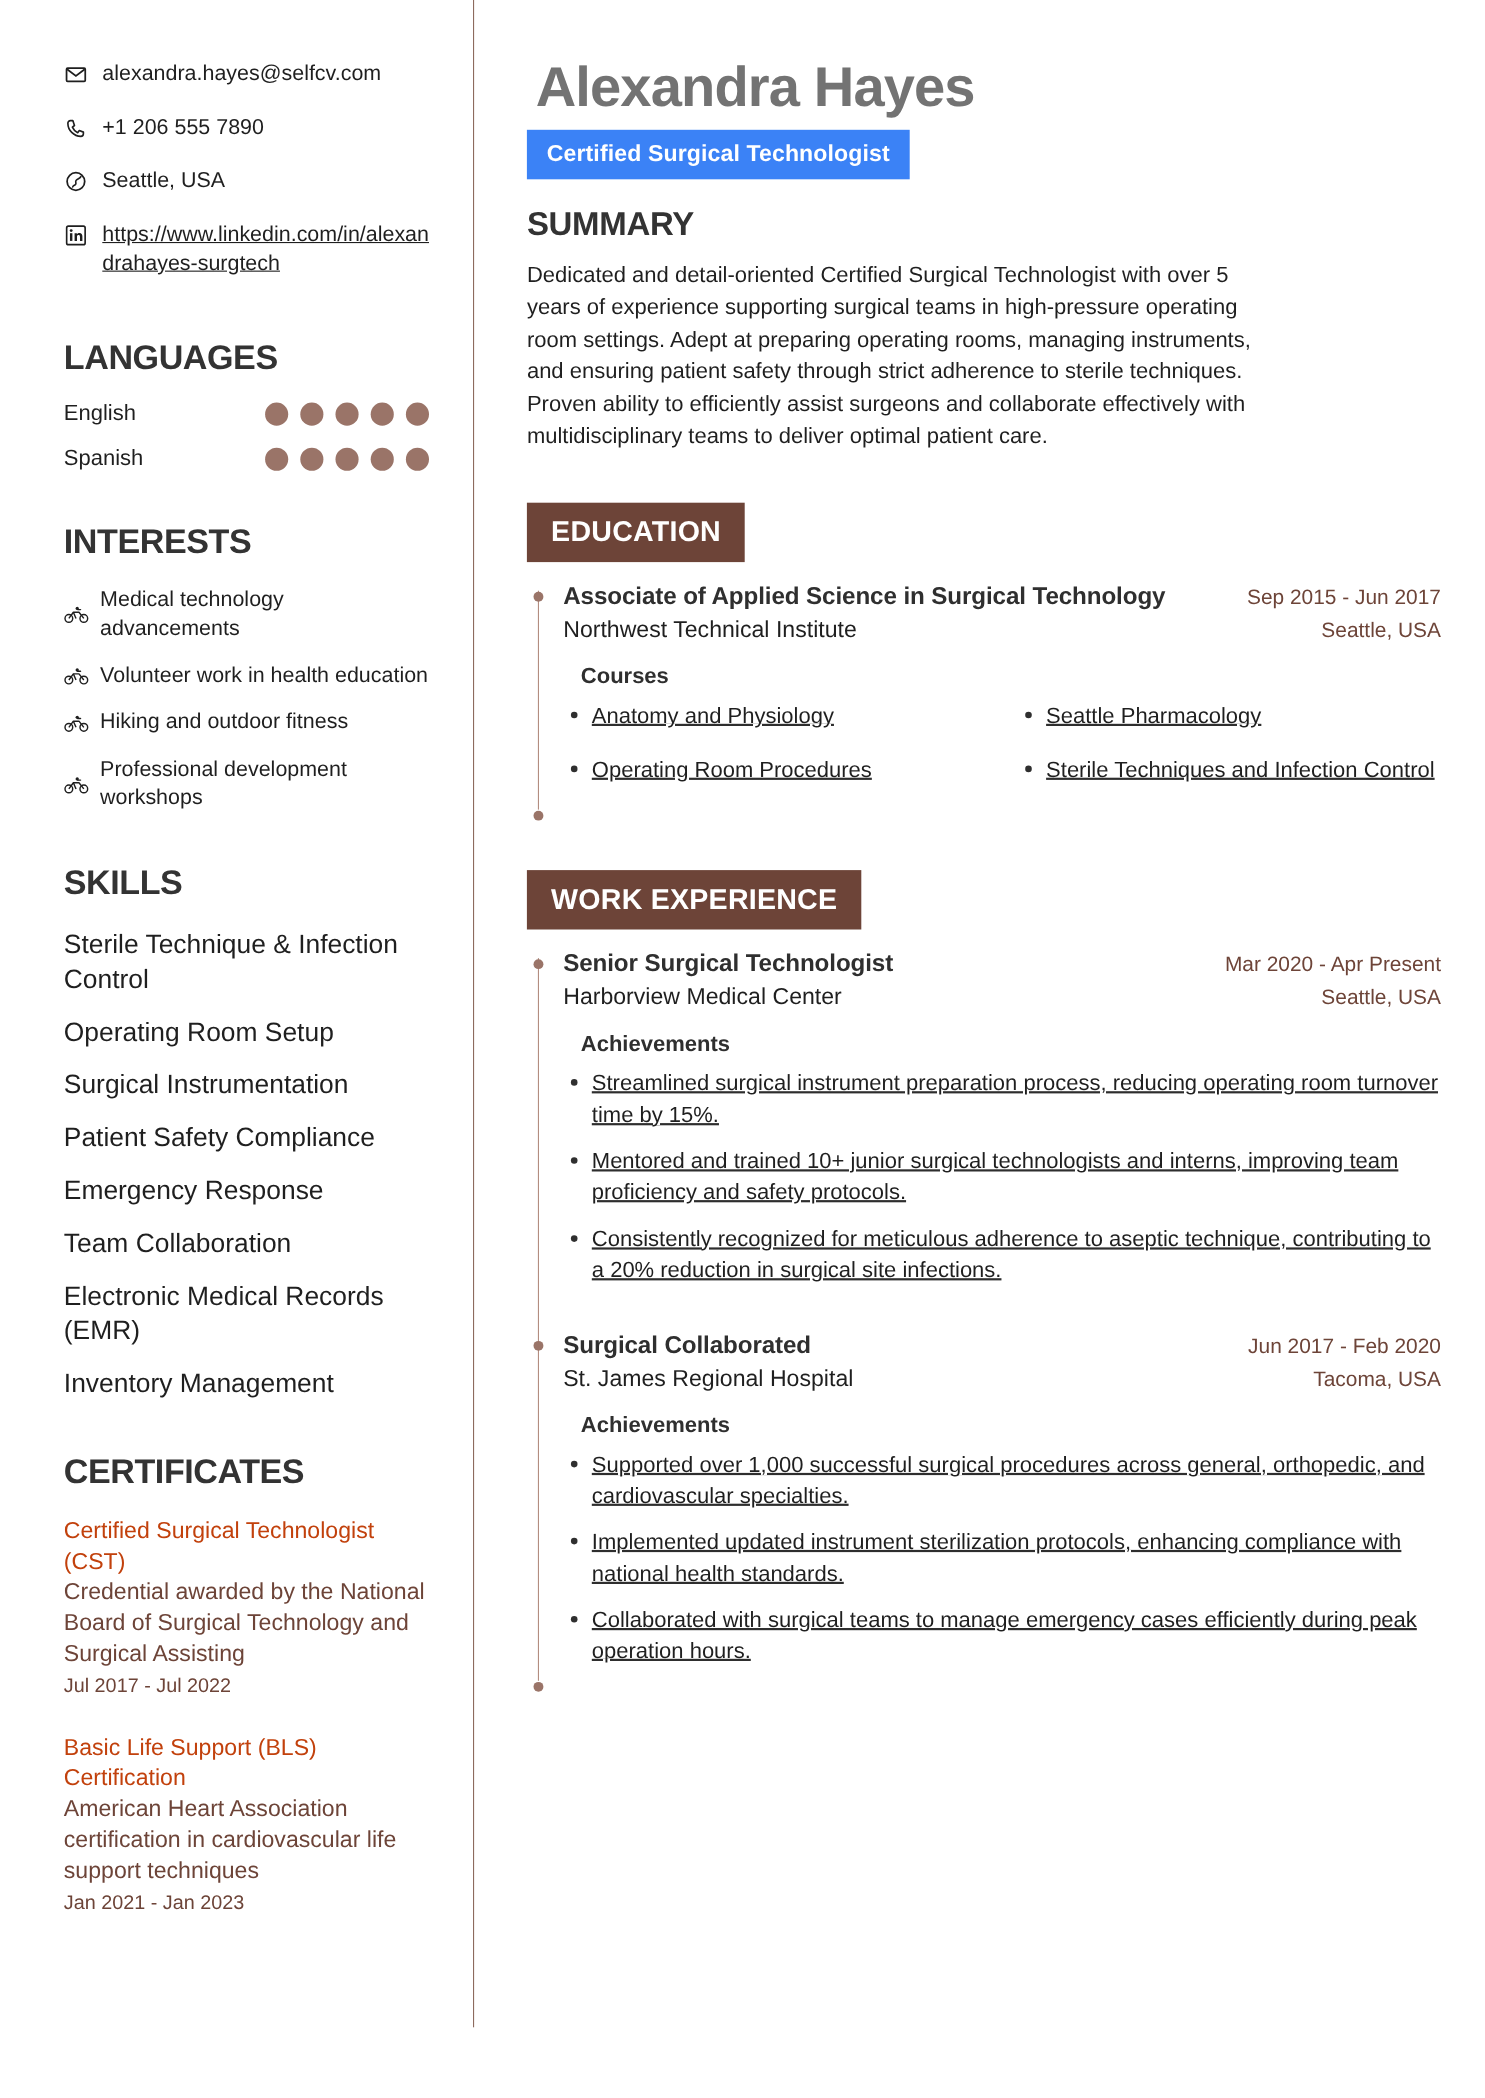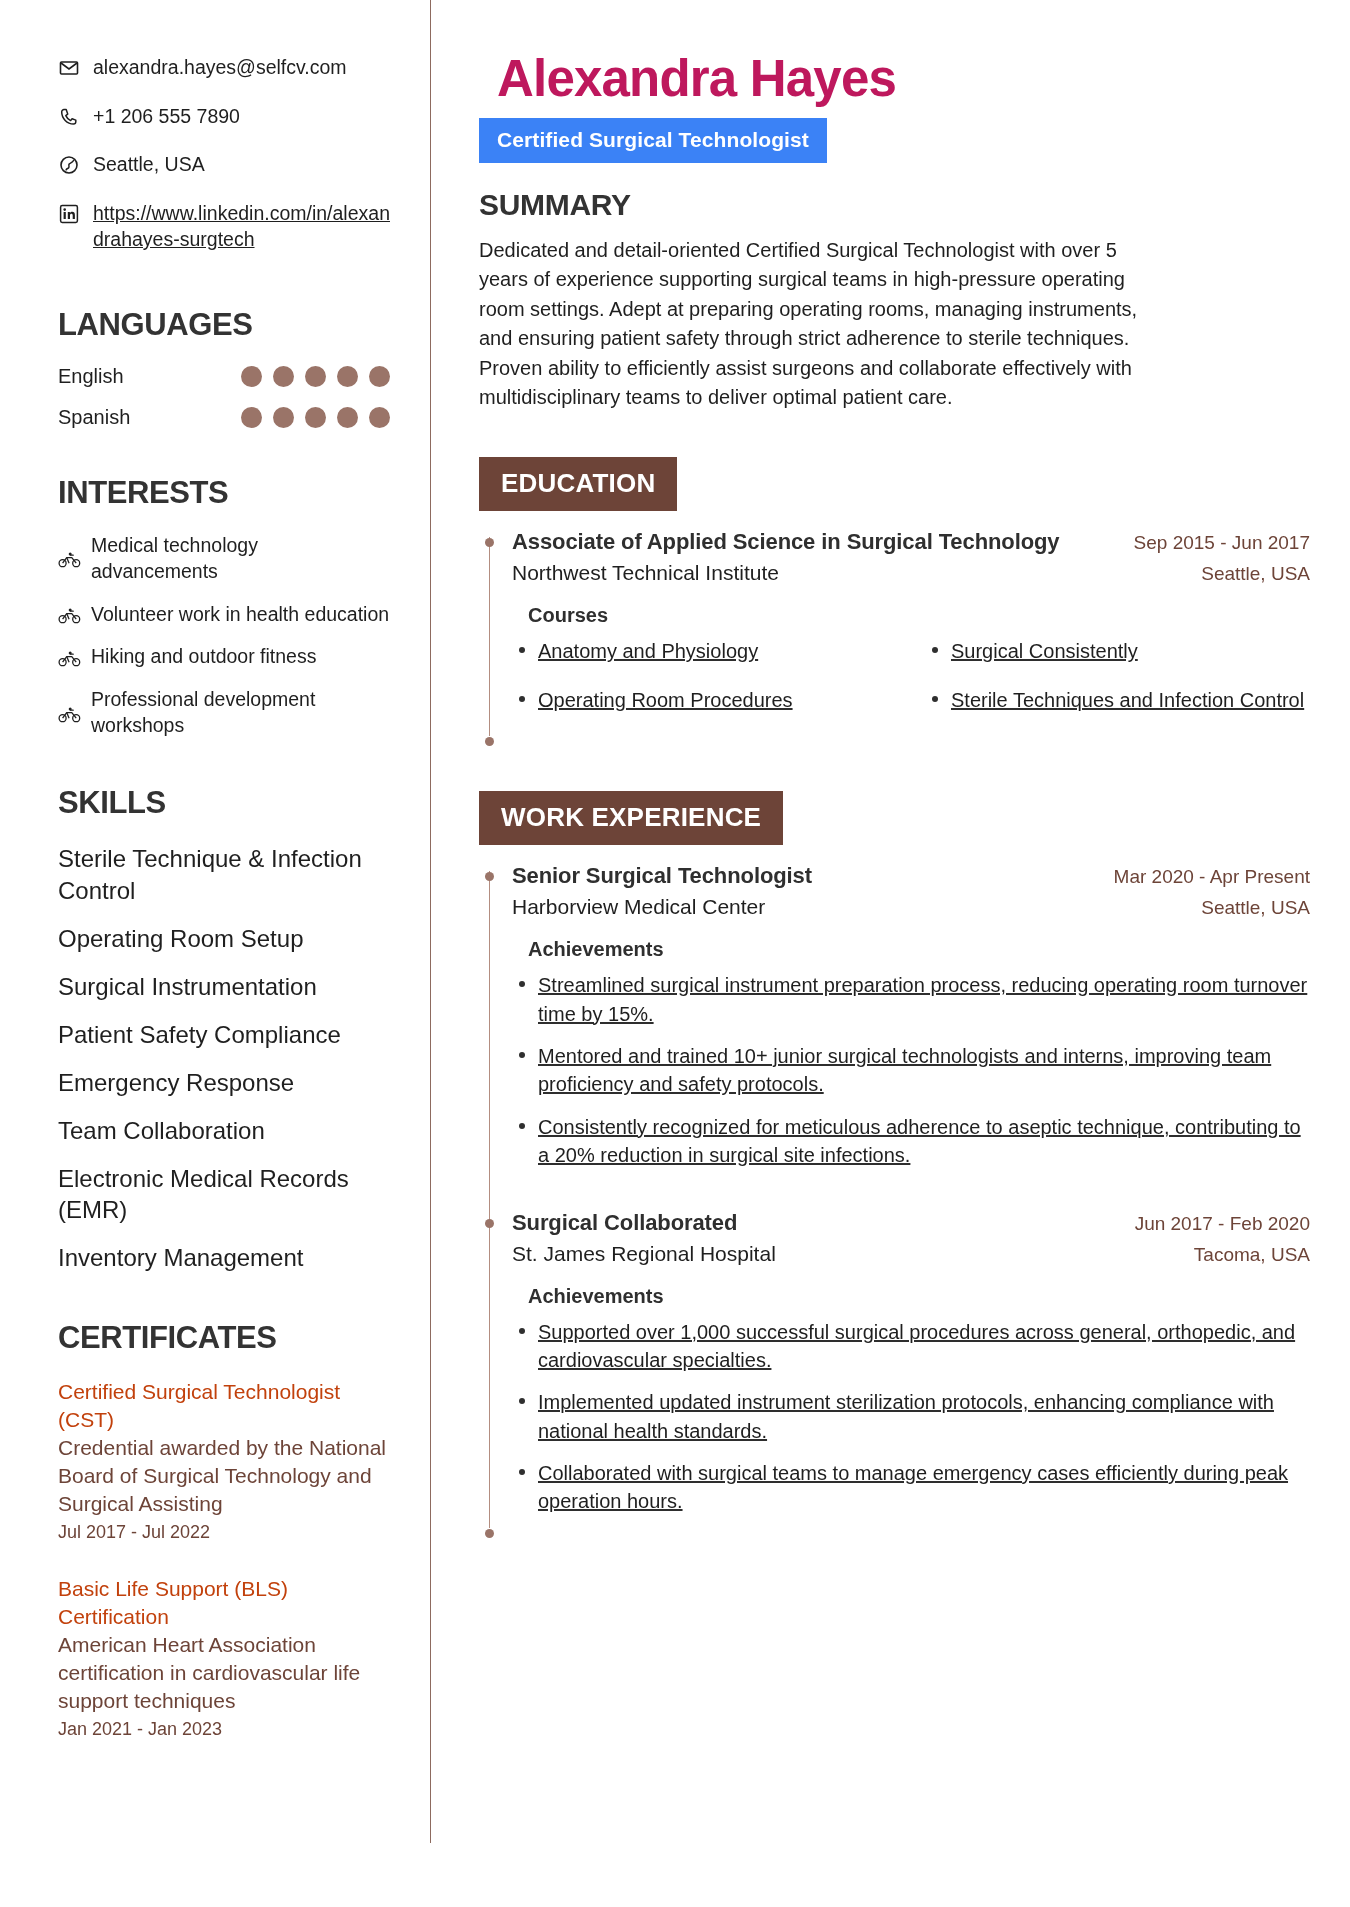--- a/index.html
+++ b/index.html
@@ -79,22 +79,22 @@
   
   .main{
     flex:1;
     box-sizing:border-box;
     padding:52px 40px 40px 49px;
   }
   .name{
     font-size:51px;
     font-weight:800;
     letter-spacing:-0.8px;
-    color:#be185d;
-    margin:0 0 12px 18px;
+    color:#737373;
+    margin:0 0 12px 8px;
     line-height:1.06;
   }
   .title-badge{
     display:inline-block;
     background:#3b82f6;
     color:#ffffff;
     font-size:21px;
     font-weight:800;
     letter-spacing:0.1px;
     padding:10px 18px 11px 18px;
@@ -339,21 +339,21 @@
             <span class="entry-org">Northwest Technical Institute</span>
             <span class="entry-loc">Seattle, USA</span>
           </div>
           <div class="sub-label">Courses</div>
           <div class="courses-grid">
             <ul class="bullets">
               <li>Anatomy and Physiology</li>
               <li>Operating Room Procedures</li>
             </ul>
             <ul class="bullets">
-              <li>Surgical Consistently</li>
+              <li>Seattle Pharmacology</li>
               <li>Sterile Techniques and Infection Control</li>
             </ul>
           </div>
         </div>
       </div>
 
     <div class="section-banner we">WORK EXPERIENCE</div>
     <div class="timeline" id="work-timeline">
         <div class="tl-entry" style="padding-bottom: 26px;">
           <div class="entry-top">

